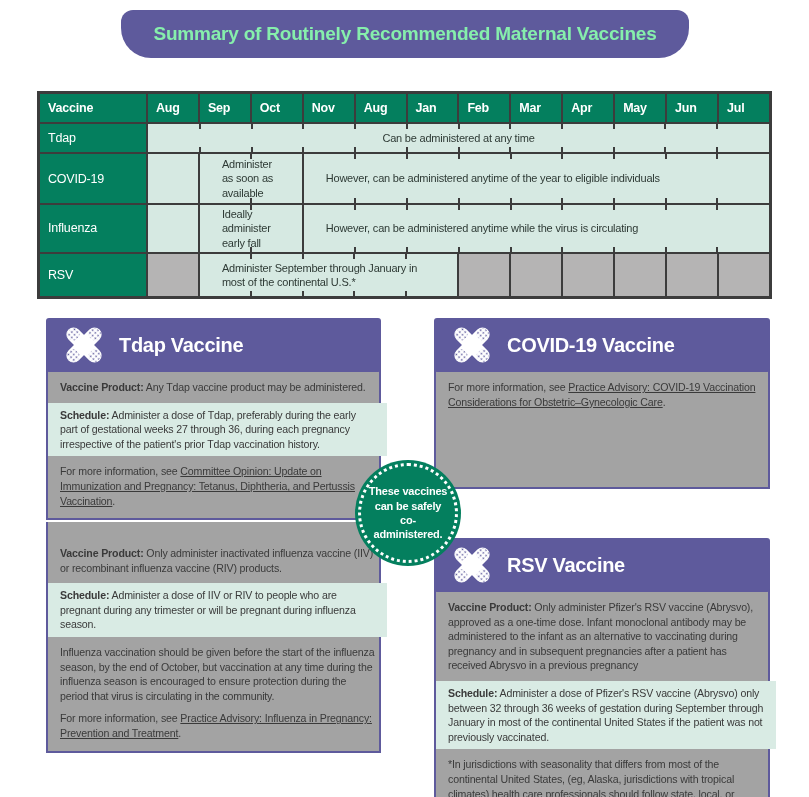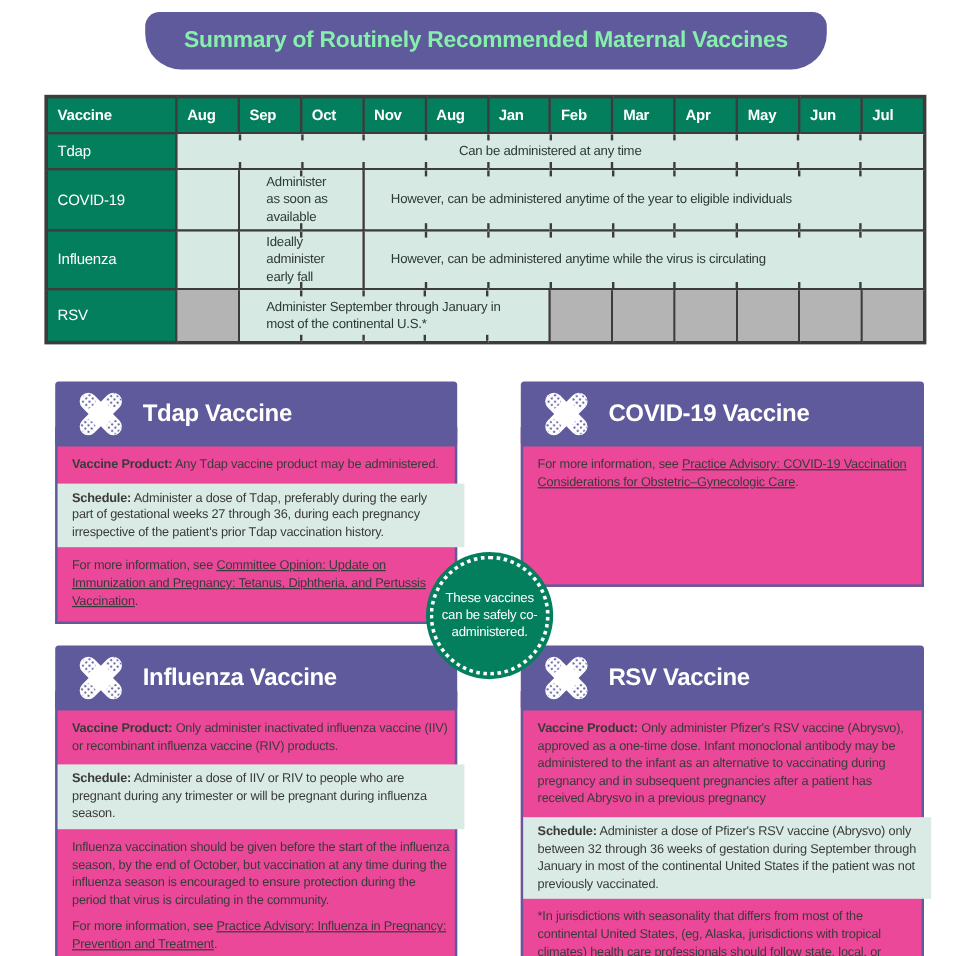--- a/index.html
+++ b/index.html
@@ -12,21 +12,21 @@
   
   .banner {
     position:absolute; left:121px; top:10px; width:568px; height:48px;
     background:#5e5a9c; border-radius:12px 12px 30px 30px;
     display:flex; align-items:center; justify-content:center;
   }
   .banner h1 { color:#86efac; font-size:19px; font-weight:bold; letter-spacing:-0.2px; }
 
   
   table.vax {
-    position:absolute; left:38px; top:80px; width:733px;
+    position:absolute; left:38px; top:92px; width:733px;
     border-collapse:collapse; table-layout:fixed;
     box-shadow:0 0 0 1px #3c3c3c;
   }
   table.vax th, table.vax td { border:2px solid #3c3c3c; vertical-align:middle; }
   table.vax th {
     background:#047f5e; color:#fff; font-size:12.5px; font-weight:bold;
     text-align:left; padding:0 0 0 8px; height:30px; letter-spacing:-0.2px;
   }
   td.rowlabel {
     background:#047f5e; color:#fff; font-size:12.5px; font-weight:normal;
@@ -50,21 +50,21 @@
   #card-tdap { left:46px;  top:318px; }
   #card-covid{ left:434px; top:318px; }
   #card-flu  { left:46px;  top:538px; }
   #card-rsv  { left:434px; top:538px; }
   .card-head {
     position:relative; z-index:2; height:54px; background:#5e5a9c;
     border-radius:3px; display:flex; align-items:center; gap:12px; padding-left:15px;
   }
   .card-title { color:#fff; font-size:20px; font-weight:bold; letter-spacing:-0.3px; }
   .card-body {
-    position:relative; z-index:1; margin-top:-16px; background:#ec4899;
+    position:relative; z-index:1; margin-top:-16px; background:#a3a3a3;
     border:2.5px solid #5e5a9c; border-top:none;
     padding:24px 4px 10px 12px; font-size:10.6px; line-height:1.38; letter-spacing:-0.15px;
   }
   #card-tdap .card-body  { min-height:129px; }
   #card-covid .card-body { min-height:133px; }
   #card-flu .card-body   { min-height:199px; }
   #card-rsv .card-body   { min-height:214px; }
   .card-body p { margin-bottom:8px; }
   .card-body p:last-child { margin-bottom:0; }
   .hl { background:#d9ebe4; margin:0 -12px 8px -12px; padding:5px 12px; }
@@ -75,21 +75,21 @@
   .badge-circle {
     position:absolute; left:355px; top:460px; width:106px; height:106px; z-index:10;
     background:#047f5e; border-radius:50%;
     display:flex; align-items:center; justify-content:center;
   }
   .badge-circle::before {
     content:""; position:absolute; inset:3px; border-radius:50%;
     border:3px dotted #ffffff;
   }
   .badge-text {
-    width:84px; text-align:center; color:#fff; font-size:11px; font-weight:normal;
+    width:84px; text-align:center; color:#fff; font-size:11px; font-weight:bold;
     line-height:1.3; letter-spacing:-0.2px;
   }
 </style>
 </head>
 <body>
 
 <div class="page">
 
   <div class="banner">
     <h1>Summary of Routinely Recommended Maternal Vaccines</h1>
@@ -218,37 +218,20 @@
         </svg>
       </span>
       <span class="card-title">COVID-19 Vaccine</span>
     </div>
     <div class="card-body">
       <p><span>For more information, see </span><a class="doc-link">Practice Advisory: COVID-19 Vaccination Considerations for Obstetric–Gynecologic Care</a><span>.</span></p>
     </div>
   </div>
 
   <div class="card" id="card-flu">
-    <div class="card-head">
-      <span class="bandage">
-        <svg width="46" height="42" viewBox="0 0 48 44">
-          <g transform="rotate(45 24 22)">
-            <rect x="1" y="14.5" width="46" height="15" rx="7.5" fill="#fff"></rect>
-            <rect x="2" y="15.5" width="12" height="13" rx="5" fill="url(#dots)"></rect>
-            <rect x="34" y="15.5" width="12" height="13" rx="5" fill="url(#dots)"></rect>
-          </g>
-          <g transform="rotate(-45 24 22)">
-            <rect x="1" y="14.5" width="46" height="15" rx="7.5" fill="#fff"></rect>
-            <rect x="2" y="15.5" width="12" height="13" rx="5" fill="url(#dots)"></rect>
-            <rect x="34" y="15.5" width="12" height="13" rx="5" fill="url(#dots)"></rect>
-          </g>
-        </svg>
-      </span>
-      <span class="card-title">Influenza Vaccine</span>
-    </div>
     <div class="card-body">
       <p><b>Vaccine Product:</b> <span>Only administer inactivated influenza vaccine (IIV) or recombinant influenza vaccine (RIV) products.</span></p>
       <p class="hl"><b>Schedule:</b> <span>Administer a dose of IIV or RIV to people who are pregnant during any trimester or will be pregnant during influenza season.</span></p>
       <p>Influenza vaccination should be given before the start of the influenza season, by the end of October, but vaccination at any time during the influenza season is encouraged to ensure protection during the period that virus is circulating in the community.</p>
       <p><span>For more information, see </span><a class="doc-link">Practice Advisory: Influenza in Pregnancy: Prevention and Treatment</a><span>.</span></p>
     </div>
   </div>
 
   <div class="card" id="card-rsv">
     <div class="card-head">

